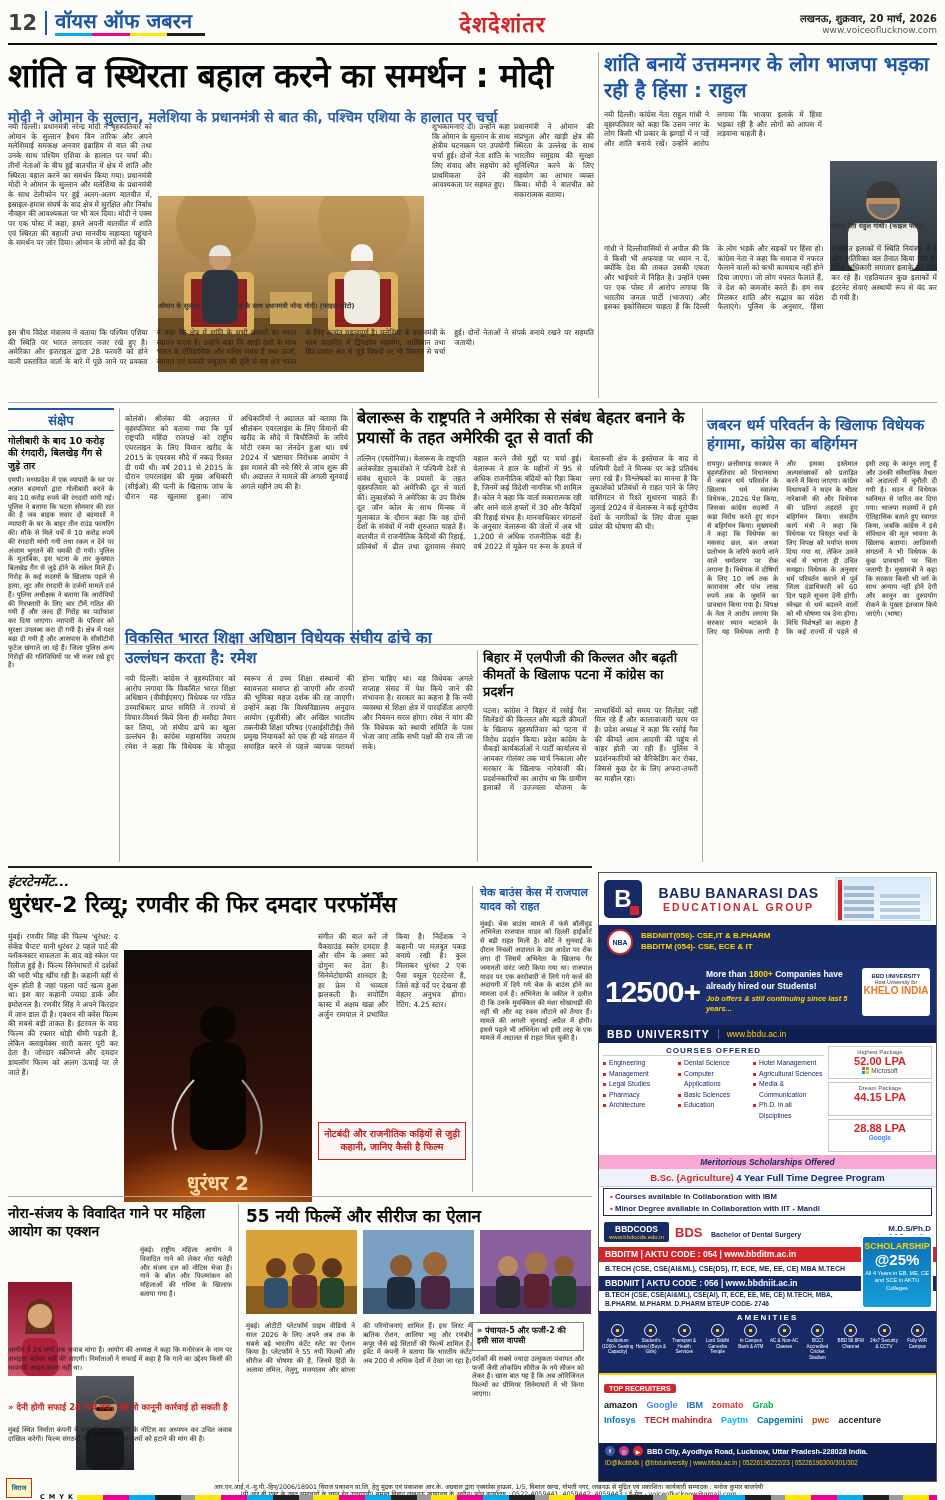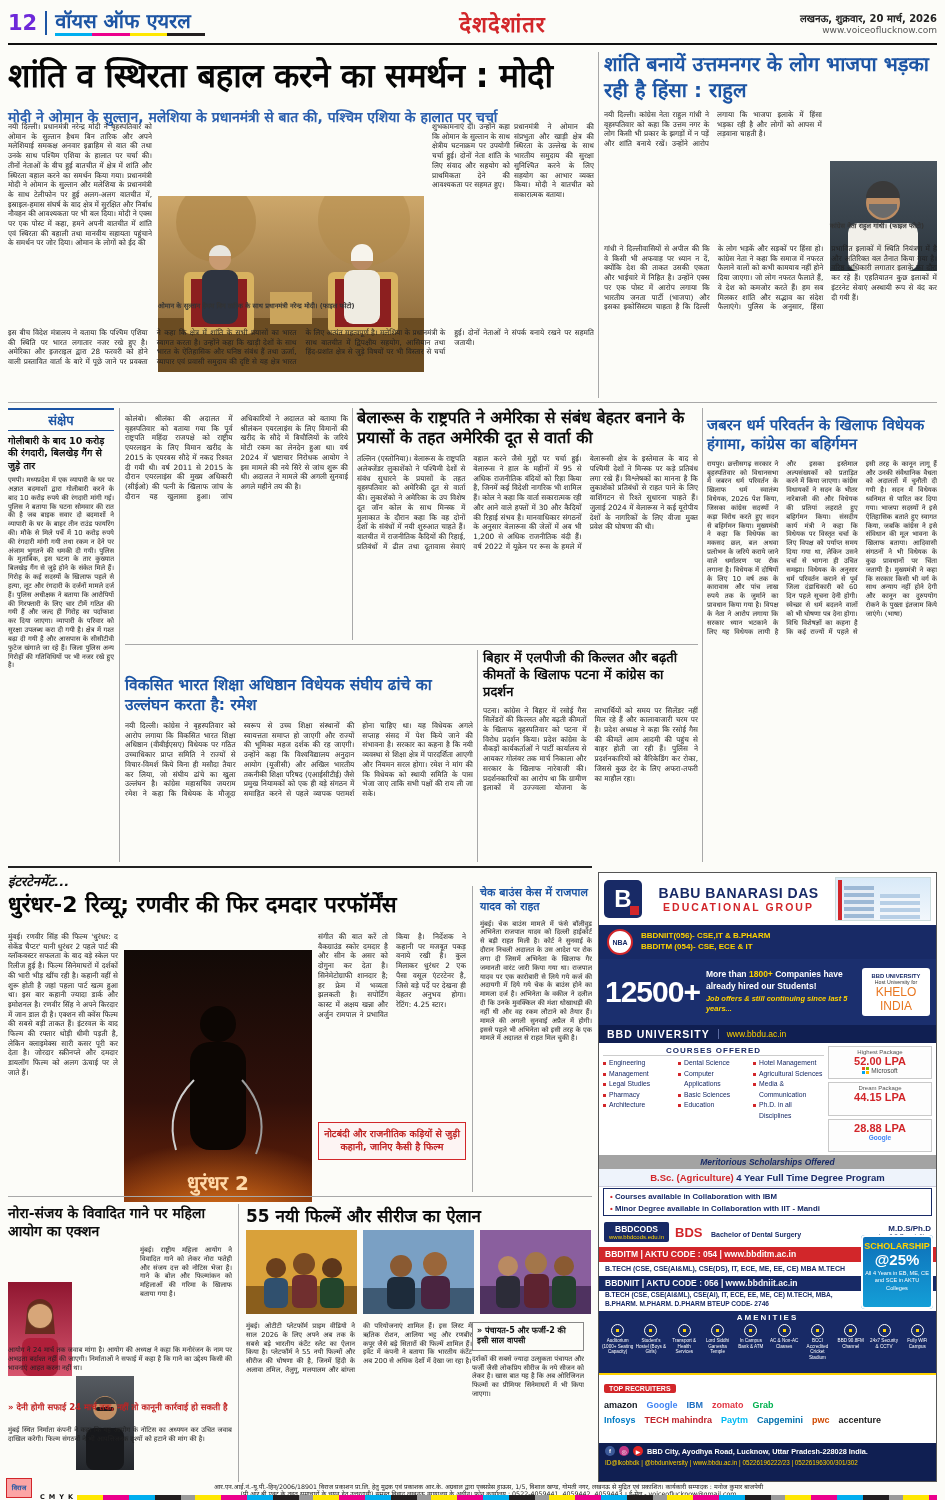--- a/index.html
+++ b/index.html
@@ -13,21 +13,21 @@
 .body-s{font-size:7.3px;line-height:1.33;text-align:justify;color:#222;}
 .body-xs{font-size:6.8px;line-height:1.3;text-align:justify;color:#222;}
 .c2{column-count:2;column-gap:8px;}
 .c3{column-count:3;column-gap:8px;}
 .c4{column-count:4;column-gap:9px;}
 .vr{position:absolute;width:1px;background:#a8a8a8;}
 .hr{position:absolute;height:1px;background:#a8a8a8;}
 .cap{font-size:6.6px;line-height:1.25;color:#333;font-weight:bold;}
 .photo{position:relative;overflow:hidden;background:#c9c9c9;}
 .mast{display:flex;align-items:center;}
-.mast .pn{font-size:21px;font-weight:bold;color:#6d28d9;}
+.mast .pn{font-size:21px;font-weight:bold;color:#404040;}
 .mast .sep{width:2px;height:24px;background:#1d55a4;margin:0 8px;}
 .mast .pname{font-size:20px;font-weight:bold;color:#1d55a4;line-height:1;}
 .mast-strip{height:3px;width:150px;margin-top:2px;background:linear-gradient(90deg,#00aeef 0 25%,#ec008c 25% 50%,#ffe700 50% 75%,#231f20 75% 100%);}
 .mast .sect{flex:1;text-align:center;font-size:22px;font-weight:bold;color:#d2262a;letter-spacing:1px;}
 .mast .dts{text-align:right;font-size:10px;color:#222;}
 .mast .dts .url{font-size:9px;color:#555;}
 .h-lead{font-size:33px;font-weight:bold;color:#060606;white-space:nowrap;letter-spacing:-0.5px;}
 .h-sub{font-size:14px;font-weight:bold;color:#2b5fae;white-space:nowrap;}
 .h-rahul{font-size:20px;line-height:1.28;font-weight:bold;color:#1d55a4;}
 .h-md{font-size:15px;line-height:1.26;font-weight:bold;color:#0c0c0c;}
@@ -61,42 +61,42 @@
 .nba{width:26px;height:26px;border-radius:50%;background:#fff;border:2px solid #d2262a;color:#182a66;font-size:7px;font-weight:bold;display:flex;align-items:center;justify-content:center;}
 .acc{color:#ffd200;font-size:8px;font-weight:bold;line-height:1.35;}
 .ad-big{height:66px;background:#1b2f6e;display:flex;align-items:center;gap:6px;padding:0 6px;}
 .n12500{font-size:30px;font-weight:bold;color:#fff;letter-spacing:-1px;}
 .hired{flex:1;color:#fff;font-size:8.5px;font-weight:bold;line-height:1.35;}
 .hired .yl{color:#ffd200;}
 .job{color:#ffd200;font-style:italic;font-size:7.5px;margin-top:2px;}
 .khelo{width:68px;height:48px;background:#fff;border-radius:3px;text-align:center;padding-top:5px;}
 .k1{font-size:5.8px;font-weight:bold;color:#182a66;}
 .k2{font-size:5.2px;color:#333;}
-.k3{font-size:12px;font-weight:normal;color:#e87722;}
+.k3{font-size:10px;font-weight:bold;color:#e87722;}
 .ad-univ{height:18px;background:#101f52;display:flex;align-items:center;gap:8px;padding:0 8px;}
 .u1{color:#fff;font-size:10.5px;font-weight:bold;letter-spacing:1px;}
 .u2{color:#ffd200;font-size:8.5px;border-left:1px solid #5a6aa0;padding-left:8px;}
 .ad-courses{height:112px;display:flex;gap:4px;padding:3px 4px;background:#fff;}
 .cwrap{flex:1;}
 .ctitle{font-size:8px;font-weight:bold;color:#182a66;text-align:center;border-bottom:1px solid #ccc;margin-bottom:2px;letter-spacing:1px;}
 .ccols{display:flex;gap:4px;}
 .ccols ul{list-style:none;flex:1;}
 .ccols li{font-size:6.8px;color:#182a66;line-height:1.55;padding-left:6px;position:relative;}
 .ccols li::before{content:"";position:absolute;left:0;top:4px;width:3px;height:3px;background:#d2262a;}
 .pkgs{width:104px;display:flex;flex-direction:column;gap:3px;}
 .pkg{border:1px solid #c9c9c9;text-align:center;flex:1;padding-top:2px;background:#fdfdfd;}
 .plab{font-size:6px;color:#555;}
 .pval{font-size:11px;font-weight:bold;color:#d2262a;}
 .pco{font-size:6.5px;color:#444;display:flex;align-items:center;justify-content:center;gap:2px;}
 .ms{display:inline-grid;grid-template-columns:3px 3px;grid-gap:1px;}
 .ms i{width:3px;height:3px;display:block;}
 .ms i:nth-child(1){background:#f25022;}.ms i:nth-child(2){background:#7fba00;}
 .ms i:nth-child(3){background:#00a4ef;}.ms i:nth-child(4){background:#ffb900;}
 .goog{color:#4285f4;font-weight:bold;}
-.ad-yellow{height:14px;background:#a3a3a3;color:#182a66;font-size:8.5px;font-weight:bold;font-style:italic;text-align:center;line-height:14px;}
+.ad-yellow{height:14px;background:#f9a8d4;color:#182a66;font-size:8.5px;font-weight:bold;font-style:italic;text-align:center;line-height:14px;}
 .ad-agri{height:18px;background:#eef3fb;text-align:center;font-size:9.5px;line-height:18px;border-bottom:1px solid #ccd;}
 .ad-collab{height:28px;border:1px solid #182a66;margin:1px 4px;padding:2px 6px;font-size:7.8px;font-weight:bold;color:#182a66;line-height:1.5;}
 .rb{color:#d2262a;}
 .ad-cods{height:30px;display:flex;align-items:center;gap:6px;padding:0 5px;background:#fff;}
 .codschip{background:#182a66;color:#fff;font-size:8.5px;font-weight:bold;padding:2px 5px;text-align:center;border-radius:2px;}
 .codssite{font-size:6px;color:#ffd200;font-weight:normal;}
 .bds1{font-size:13px;font-weight:bold;color:#d2262a;margin-right:4px;}
 .bds2{font-size:7px;color:#182a66;font-weight:bold;}
 .mds{margin-left:auto;text-align:right;font-size:8px;font-weight:bold;color:#182a66;}
 .mds2{font-size:6.5px;font-weight:normal;}
@@ -124,36 +124,36 @@
 .r-infosys{color:#007cc5;}.r-techm{color:#c0242b;}.r-paytm{color:#00baf2;}.r-cap{color:#0070ad;}.r-pwc{color:#d04a02;}.r-acc{color:#222;}
 .ad-addr{flex:1;background:#101f52;color:#fff;padding:3px 6px;}
 .addr1{display:flex;align-items:center;gap:4px;font-size:7.3px;font-weight:bold;}
 .sic{width:10px;height:10px;border-radius:50%;display:inline-flex;align-items:center;justify-content:center;font-size:6px;font-weight:bold;color:#fff;}
 .sic.f{background:#3b5998;}
 .sic.i{background:#c13584;}
 .sic.y{background:#e02424;}
 .addr2{color:#ffd200;font-size:6.3px;margin-top:3px;}
 
 .foot{font-size:6.3px;color:#222;text-align:center;line-height:1.1;}
-.viraj{border:1px solid #d2262a;color:#1d55a4;font-size:6.5px;font-weight:bold;text-align:center;line-height:18px;background:#fca5a5;}
+.viraj{border:1px solid #d2262a;color:#1d55a4;font-size:6.5px;font-weight:bold;text-align:center;line-height:18px;background:#fef9c3;}
 .cmyk{display:flex;align-items:center;gap:4px;}
 .cmyk .lt{font-size:6.5px;font-weight:bold;color:#111;}
 .cmyk .bar{flex:1;height:5px;background:repeating-linear-gradient(90deg,#ffe700 0 26px,#ec008c 26px 52px,#00aeef 52px 78px,#231f20 78px 104px,#9a9a9a 104px 118px);}
 svg{display:block;}
 </style>
 </head>
 <body>
 
 <div class="page">
 
   <div class="abs mast" style="left:8px;top:6px;width:929px;height:34px;">
     <div class="pn">12</div>
     <div class="sep"></div>
     <div>
-      <div class="pname">वॉयस ऑफ एयरल</div>
+      <div class="pname">वॉयस ऑफ जबरन</div>
       <div class="mast-strip"></div>
     </div>
     <div class="sect">देशदेशांतर</div>
     <div class="dts">
       <div class="b">लखनऊ, शुक्रवार, 20 मार्च, 2026</div>
       <div class="url">www.voiceoflucknow.com</div>
     </div>
   </div>
   <div class="abs" style="left:8px;top:43px;width:929px;height:2px;background:#101010;"></div>
 
@@ -239,21 +239,21 @@
 
   <div class="vr" style="left:702px;top:408px;height:454px;"></div>
 
   <div class="abs" style="left:707px;top:416px;width:230px;height:454px;">
     <div class="h-md-b">जबरन धर्म परिवर्तन के खिलाफ विधेयक हंगामा, कांग्रेस का बहिर्गमन</div>
     <div class="body-xs c3 clip" style="margin-top:6px;height:404px;">रायपुर। छत्तीसगढ़ सरकार ने बृहस्पतिवार को विधानसभा में जबरन धर्म परिवर्तन के खिलाफ धर्म स्वातंत्र्य विधेयक, 2026 पेश किया, जिसका कांग्रेस सदस्यों ने कड़ा विरोध करते हुए सदन से बहिर्गमन किया। मुख्यमंत्री ने कहा कि विधेयक का मकसद छल, बल अथवा प्रलोभन के जरिये कराये जाने वाले धर्मांतरण पर रोक लगाना है। विधेयक में दोषियों के लिए 10 वर्ष तक के कारावास और पांच लाख रुपये तक के जुर्माने का प्रावधान किया गया है। विपक्ष के नेता ने आरोप लगाया कि सरकार ध्यान भटकाने के लिए यह विधेयक लायी है और इसका इस्तेमाल अल्पसंख्यकों को प्रताड़ित करने में किया जाएगा। कांग्रेस विधायकों ने सदन के भीतर नारेबाजी की और विधेयक की प्रतियां लहराते हुए बहिर्गमन किया। संसदीय कार्य मंत्री ने कहा कि विधेयक पर विस्तृत चर्चा के लिए विपक्ष को पर्याप्त समय दिया गया था, लेकिन उसने चर्चा से भागना ही उचित समझा। विधेयक के अनुसार धर्म परिवर्तन कराने से पूर्व जिला दंडाधिकारी को 60 दिन पहले सूचना देनी होगी। स्वेच्छा से धर्म बदलने वालों को भी घोषणा पत्र देना होगा। विधि विशेषज्ञों का कहना है कि कई राज्यों में पहले से इसी तरह के कानून लागू हैं और उनकी संवैधानिक वैधता को अदालतों में चुनौती दी गयी है। सदन में विधेयक ध्वनिमत से पारित कर दिया गया। भाजपा सदस्यों ने इसे ऐतिहासिक बताते हुए स्वागत किया, जबकि कांग्रेस ने इसे संविधान की मूल भावना के खिलाफ बताया। आदिवासी संगठनों ने भी विधेयक के कुछ प्रावधानों पर चिंता जतायी है। मुख्यमंत्री ने कहा कि सरकार किसी भी वर्ग के साथ अन्याय नहीं होने देगी और कानून का दुरुपयोग रोकने के पुख्ता इंतजाम किये जाएंगे। (भाषा)</div>
   </div>
 
   <div class="hr" style="left:125px;top:644px;width:573px;"></div>
 
-  <div class="abs" style="left:125px;top:676px;width:348px;height:212px;">
+  <div class="abs" style="left:125px;top:629px;width:348px;height:212px;">
     <div class="h-vk">विकसित भारत शिक्षा अधिष्ठान विधेयक संघीय ढांचे का उल्लंघन करता है: रमेश</div>
     <div class="body-s c3 clip" style="margin-top:6px;height:160px;">नयी दिल्ली। कांग्रेस ने बृहस्पतिवार को आरोप लगाया कि विकसित भारत शिक्षा अधिष्ठान (वीबीईएसए) विधेयक पर गठित उच्चाधिकार प्राप्त समिति ने राज्यों से विचार-विमर्श किये बिना ही मसौदा तैयार कर लिया, जो संघीय ढांचे का खुला उल्लंघन है। कांग्रेस महासचिव जयराम रमेश ने कहा कि विधेयक के मौजूदा स्वरूप से उच्च शिक्षा संस्थानों की स्वायत्तता समाप्त हो जाएगी और राज्यों की भूमिका महज दर्शक की रह जाएगी। उन्होंने कहा कि विश्वविद्यालय अनुदान आयोग (यूजीसी) और अखिल भारतीय तकनीकी शिक्षा परिषद (एआईसीटीई) जैसे प्रमुख नियामकों को एक ही बड़े संगठन में समाहित करने से पहले व्यापक परामर्श होना चाहिए था। यह विधेयक अगले सप्ताह संसद में पेश किये जाने की संभावना है। सरकार का कहना है कि नयी व्यवस्था से शिक्षा क्षेत्र में पारदर्शिता आएगी और नियमन सरल होगा। रमेश ने मांग की कि विधेयक को स्थायी समिति के पास भेजा जाए ताकि सभी पक्षों की राय ली जा सके।</div>
   </div>
 
   <div class="vr" style="left:477px;top:650px;height:212px;"></div>
 
   <div class="abs" style="left:483px;top:650px;width:215px;height:212px;">
     <div class="h-bh">बिहार में एलपीजी की किल्लत और बढ़ती कीमतों के खिलाफ पटना में कांग्रेस का प्रदर्शन</div>
     <div class="body-s c2 clip" style="margin-top:5px;height:152px;">पटना। कांग्रेस ने बिहार में रसोई गैस सिलेंडरों की किल्लत और बढ़ती कीमतों के खिलाफ बृहस्पतिवार को पटना में विरोध प्रदर्शन किया। प्रदेश कांग्रेस के सैकड़ों कार्यकर्ताओं ने पार्टी कार्यालय से आयकर गोलंबर तक मार्च निकाला और सरकार के खिलाफ नारेबाजी की। प्रदर्शनकारियों का आरोप था कि ग्रामीण इलाकों में उज्ज्वला योजना के लाभार्थियों को समय पर सिलेंडर नहीं मिल रहे हैं और कालाबाजारी चरम पर है। प्रदेश अध्यक्ष ने कहा कि रसोई गैस की कीमतें आम आदमी की पहुंच से बाहर होती जा रही हैं। पुलिस ने प्रदर्शनकारियों को बैरिकेडिंग कर रोका, जिससे कुछ देर के लिए अफरा-तफरी का माहौल रहा।</div>
   </div>

